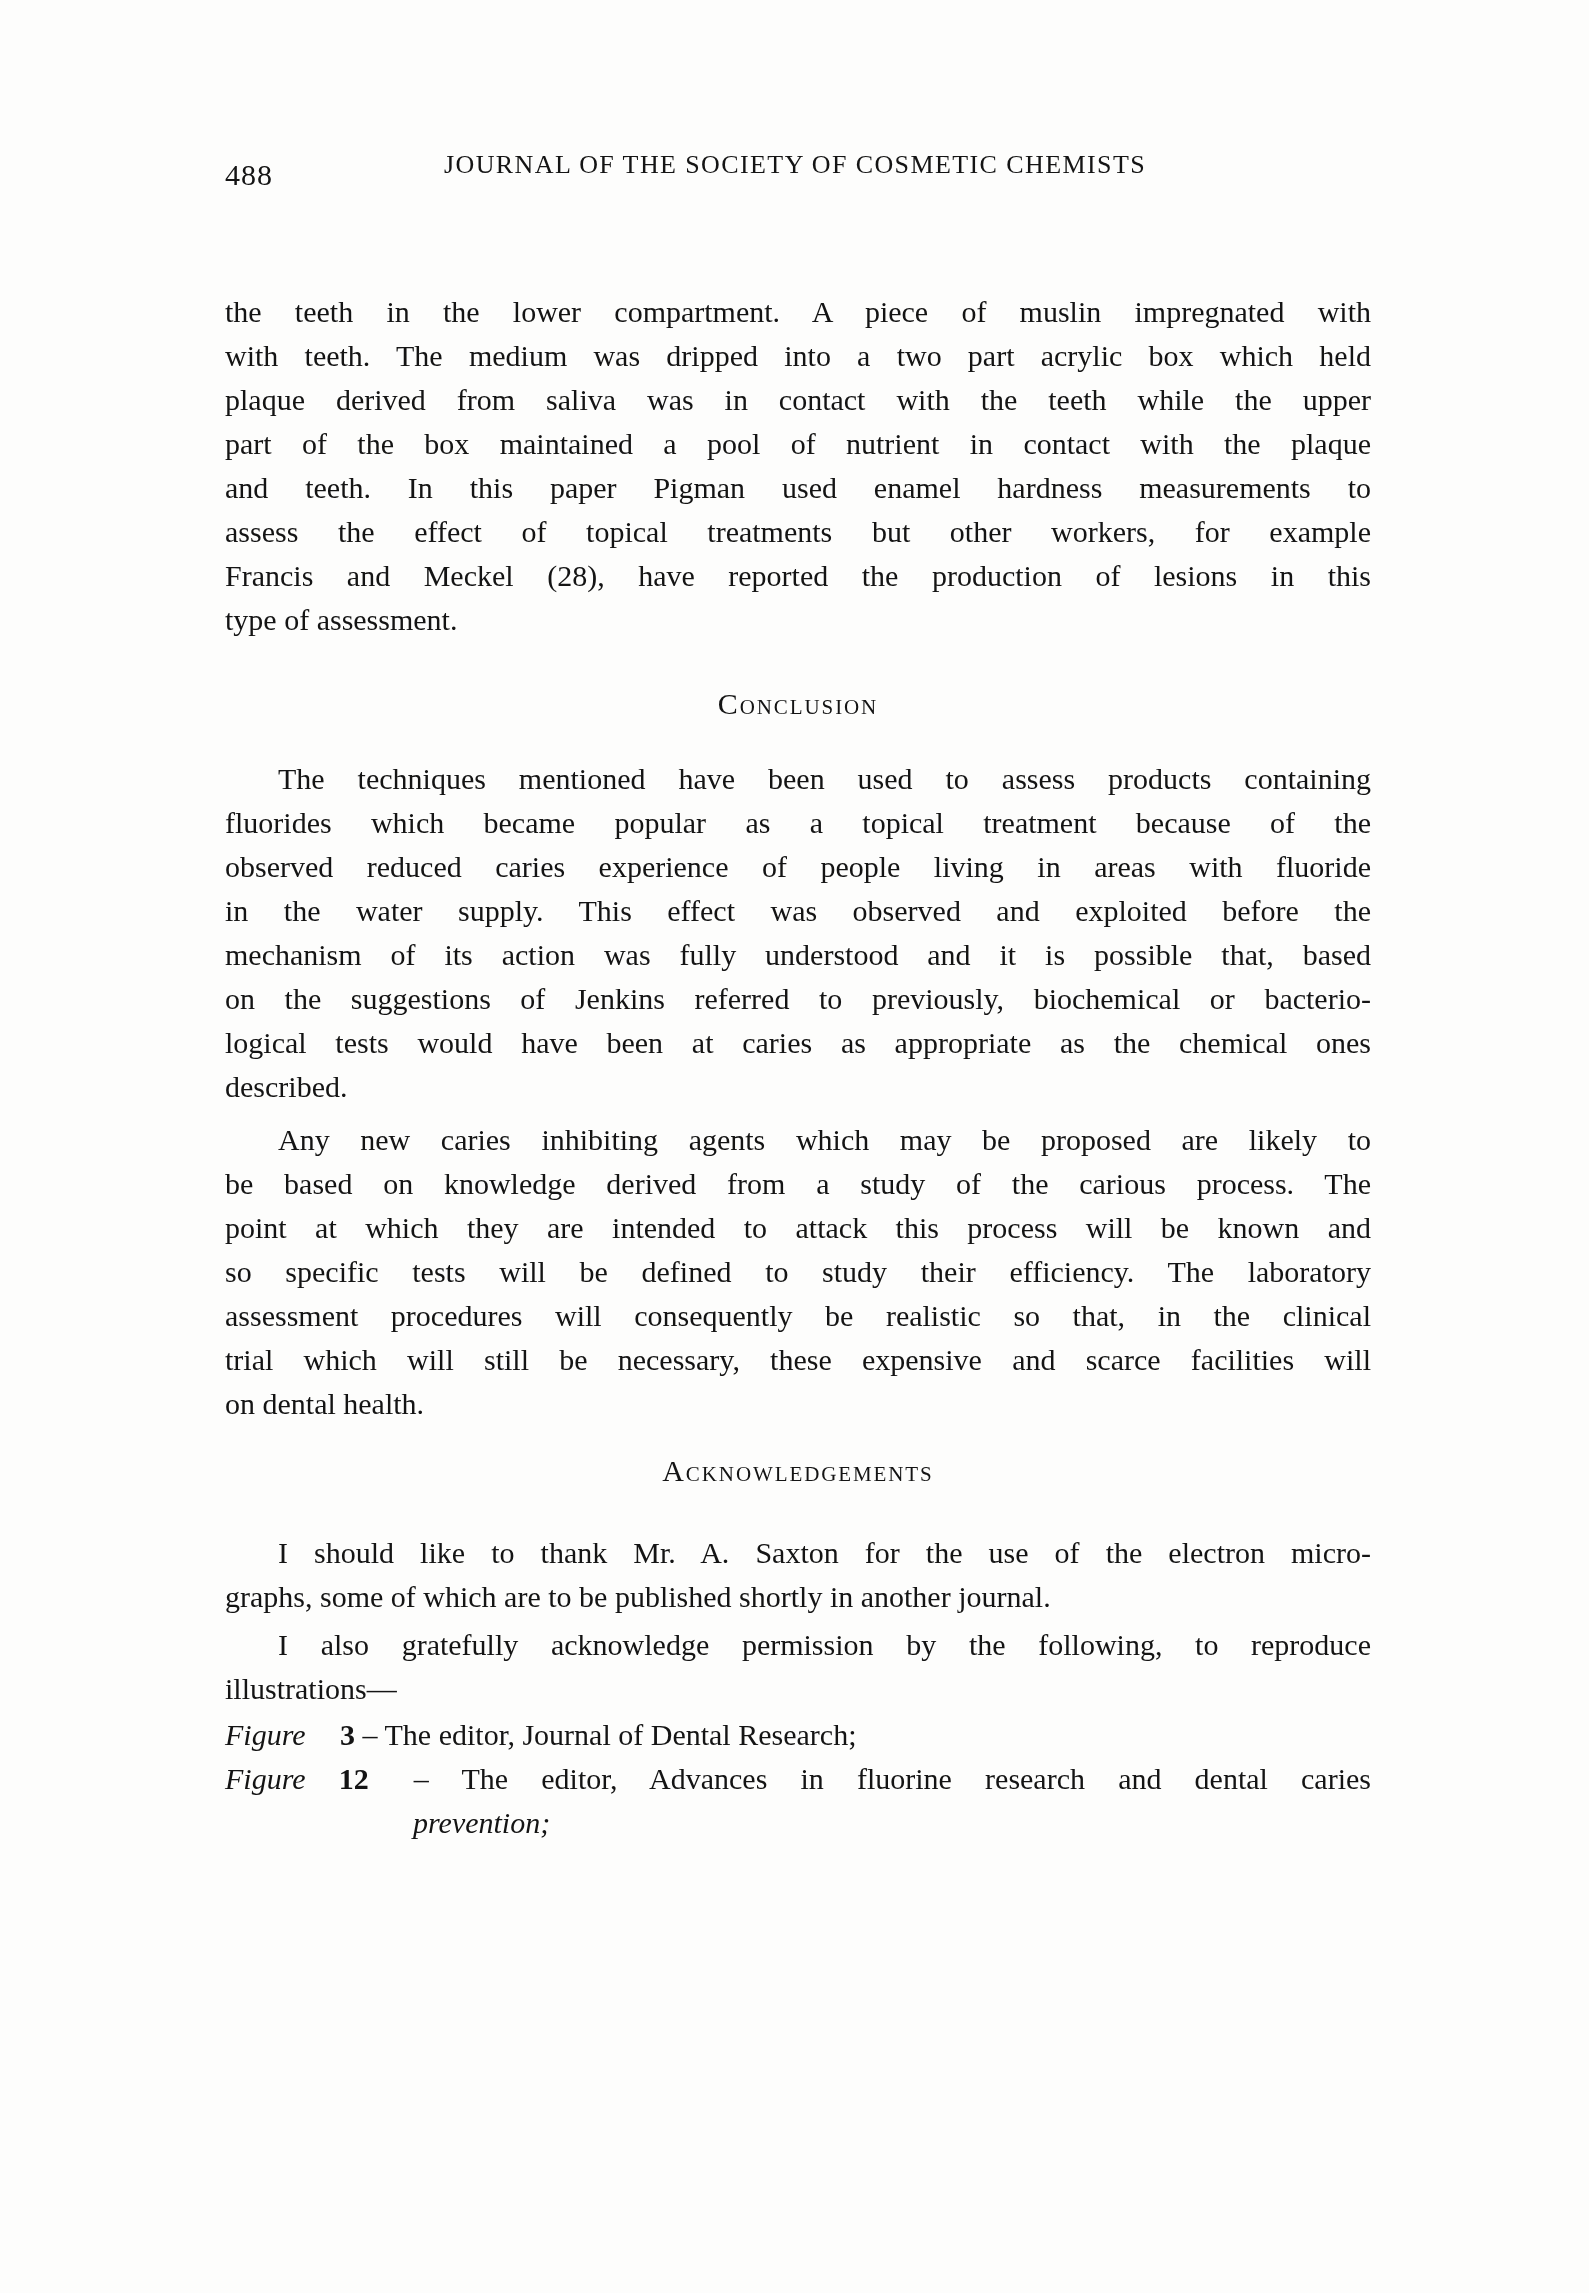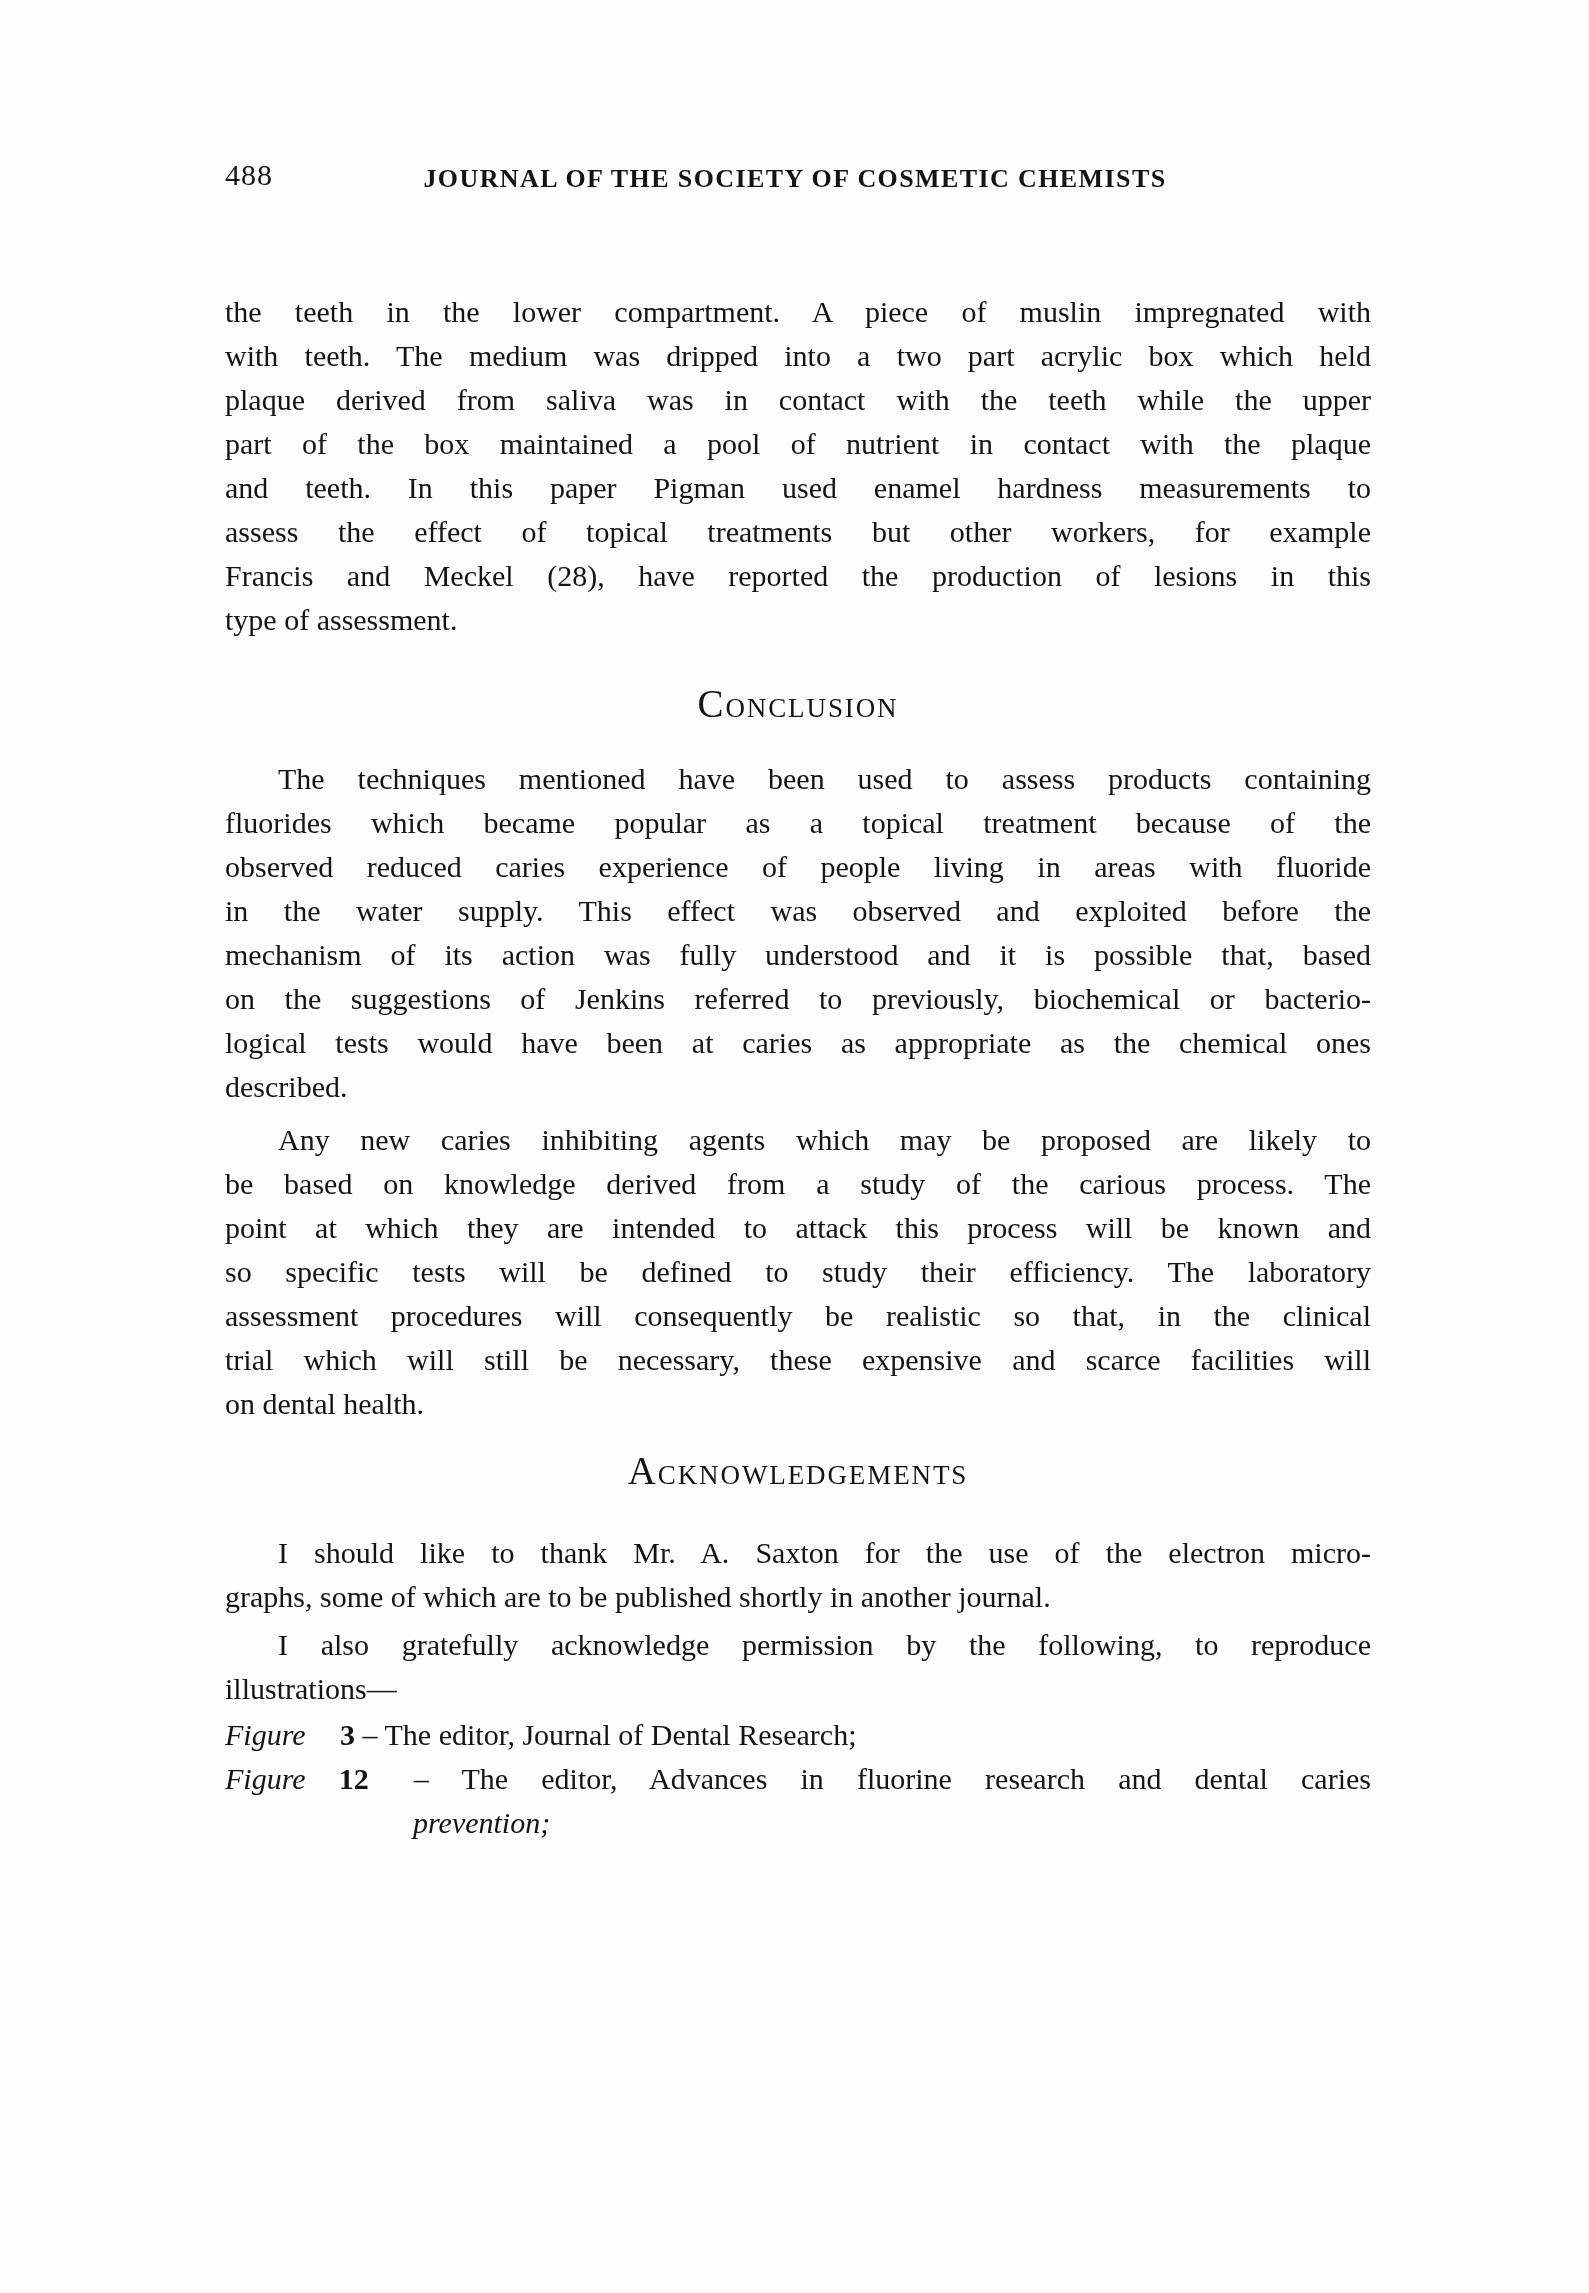--- a/index.html
+++ b/index.html
@@ -29,45 +29,44 @@
     position: absolute;
     left: 225px;
     top: 159px;
     font-size: 30px;
     letter-spacing: 1px;
   }
   .running-head {
     position: absolute;
     left: 50%;
     transform: translateX(-50%);
-    top: 163px;
+    top: 149px;
     font-size: 26px;
     letter-spacing: 1.4px;
     white-space: nowrap;
-    font-weight: bold;
   }
   .page-main {
     padding: 0 219px 0 225px;
   }
   .para { margin: 0; }
   .para .line {
     line-height: 44px;
     text-align: justify;
     text-align-last: justify;
     white-space: normal;
   }
   .para .line.last { text-align-last: left; }
   .para.indent .line:first-child { text-indent: 53px; }
 
   #para-opening   { margin-top: 98px; }
   .section-heading {
     margin: 0;
     line-height: 44px;
     text-align: center;
-    font-size: 39px;
+    font-size: 30px;
     font-weight: normal;
     font-variant: small-caps;
     letter-spacing: 1.9px;
   }
   #heading-conclusion { margin-top: 40px; }
   #para-conclusion-1  { margin-top: 31px; }
   #para-conclusion-2  { margin-top: 8.6px; }
   #heading-ack        { margin-top: 23px; }
   #para-ack-1         { margin-top: 38px; }
   #para-ack-2         { margin-top: 4.8px; }

